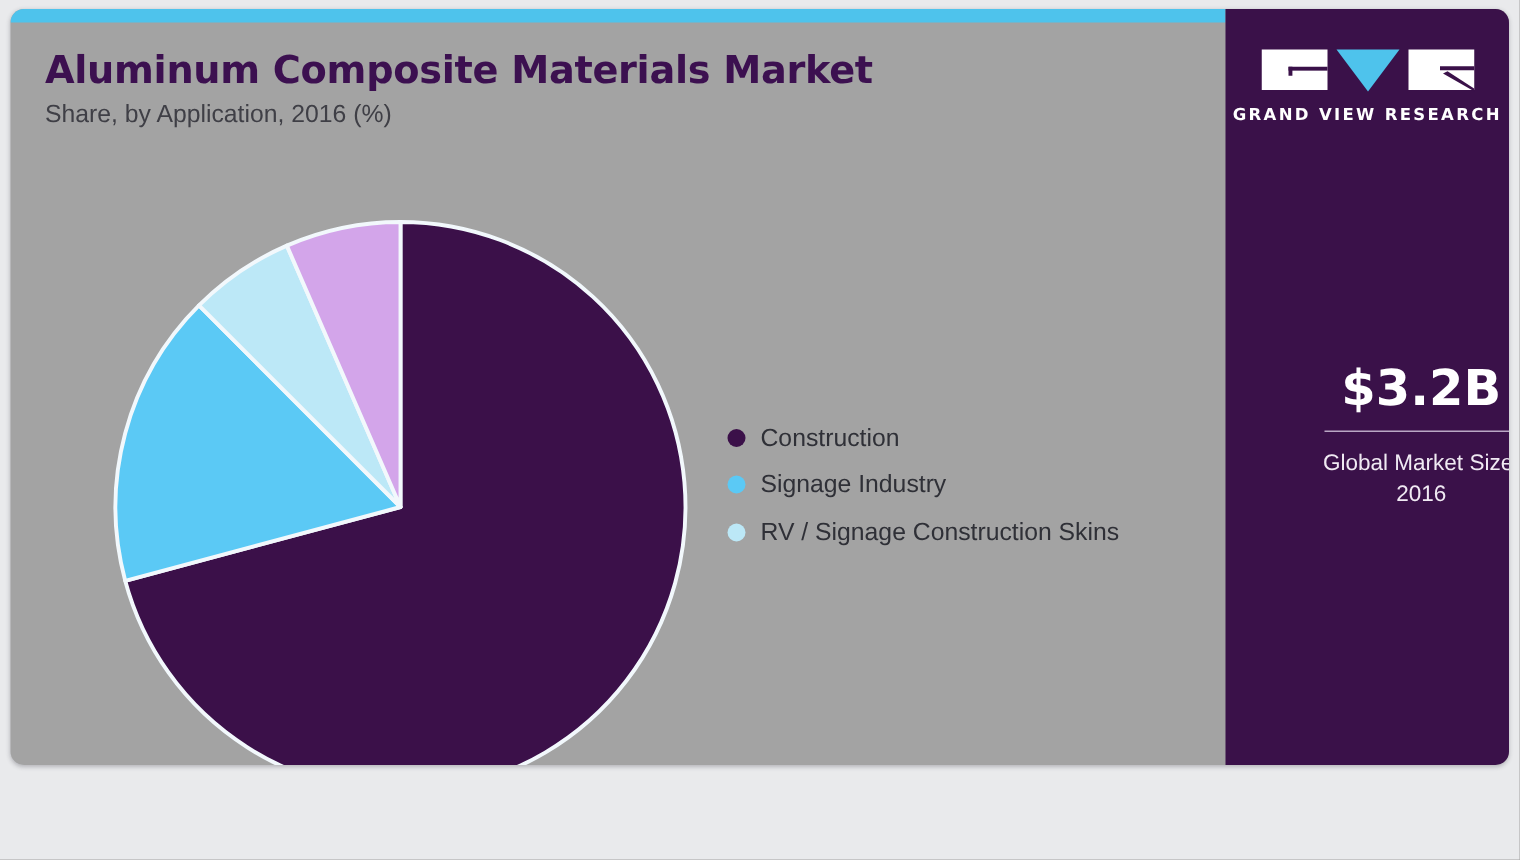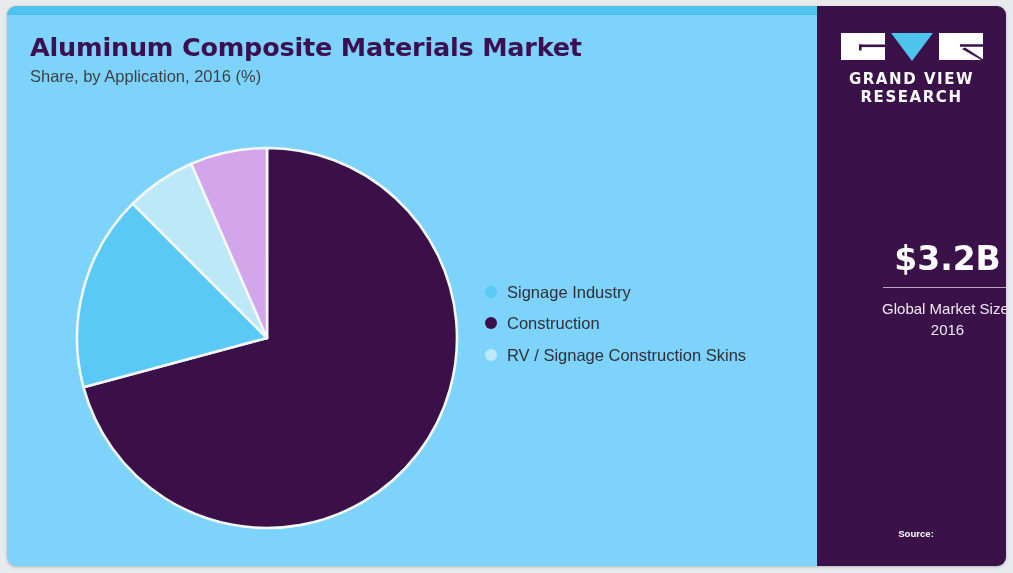--- a/index.html
+++ b/index.html
@@ -13,22 +13,22 @@
     background: #e9eaec;
     font-family: "Liberation Sans", sans-serif;
     overflow: hidden;
   }
 
   .infographic-card {
     position: absolute;
     left: 7px;
     top: 6px;
     width: 999px;
-    height: 560px;
-    background: #7dd3fc;
+    height: 504px;
+    background: #a3a3a3;
     border-radius: 9px;
     box-shadow: 0 1px 3px rgba(60,60,70,0.30);
     overflow: hidden;
   }
 
   .accent-bar {
     position: absolute;
     left: 0;
     top: 0;
     width: 810px;
@@ -126,21 +126,21 @@
     text-align: center;
   }
   .logo-marks {
     width: 142px;
     height: 30px;
     margin: 0 auto;
     display: block;
   }
   .logo-wordmark {
     margin-top: 8px;
-    font-size: 15px;
+    font-size: 11px;
     font-weight: bold;
     letter-spacing: 1.55px;
     color: #ffffff;
     font-family: "DejaVu Sans", "Liberation Sans", sans-serif;
   }
 
   .stat-block {
     position: absolute;
     left: 0;
     top: 236px;
@@ -207,26 +207,26 @@
             <path d="M 200 200 L 200.00 10.00 A 190 190 0 1 1 16.47 249.18 Z" fill="#3B1049" stroke="#f2f8fc" stroke-width="2.6" stroke-linejoin="round"></path>
             <path d="M 200 200 L 16.47 249.18 A 190 190 0 0 1 65.65 65.65 Z" fill="#5BC9F5" stroke="#f2f8fc" stroke-width="2.6" stroke-linejoin="round"></path>
             <path d="M 200 200 L 65.65 65.65 A 190 190 0 0 1 124.24 25.76 Z" fill="#BCE8F7" stroke="#f2f8fc" stroke-width="2.6" stroke-linejoin="round"></path>
             <path d="M 200 200 L 124.24 25.76 A 190 190 0 0 1 200.00 10.00 Z" fill="#D3A5EA" stroke="#f2f8fc" stroke-width="2.6" stroke-linejoin="round"></path>
           </g>
       </svg>
     </div>
 
     <div class="legend">
       <div class="legend-item">
+        <span class="legend-swatch" style="background: rgb(59, 16, 73);"></span>
+        <span class="legend-label">Construction</span>
+      </div>
+      <div class="legend-item">
         <span class="legend-swatch" style="background: rgb(91, 201, 245);"></span>
         <span class="legend-label">Signage Industry</span>
-      </div>
-      <div class="legend-item">
-        <span class="legend-swatch" style="background: rgb(59, 16, 73);"></span>
-        <span class="legend-label">Construction</span>
       </div>
       <div class="legend-item">
         <span class="legend-swatch" style="background: rgb(188, 232, 247);"></span>
         <span class="legend-label">RV / Signage Construction Skins</span>
       </div>
     </div>
 
   </div>
 
   <div class="side-panel">

